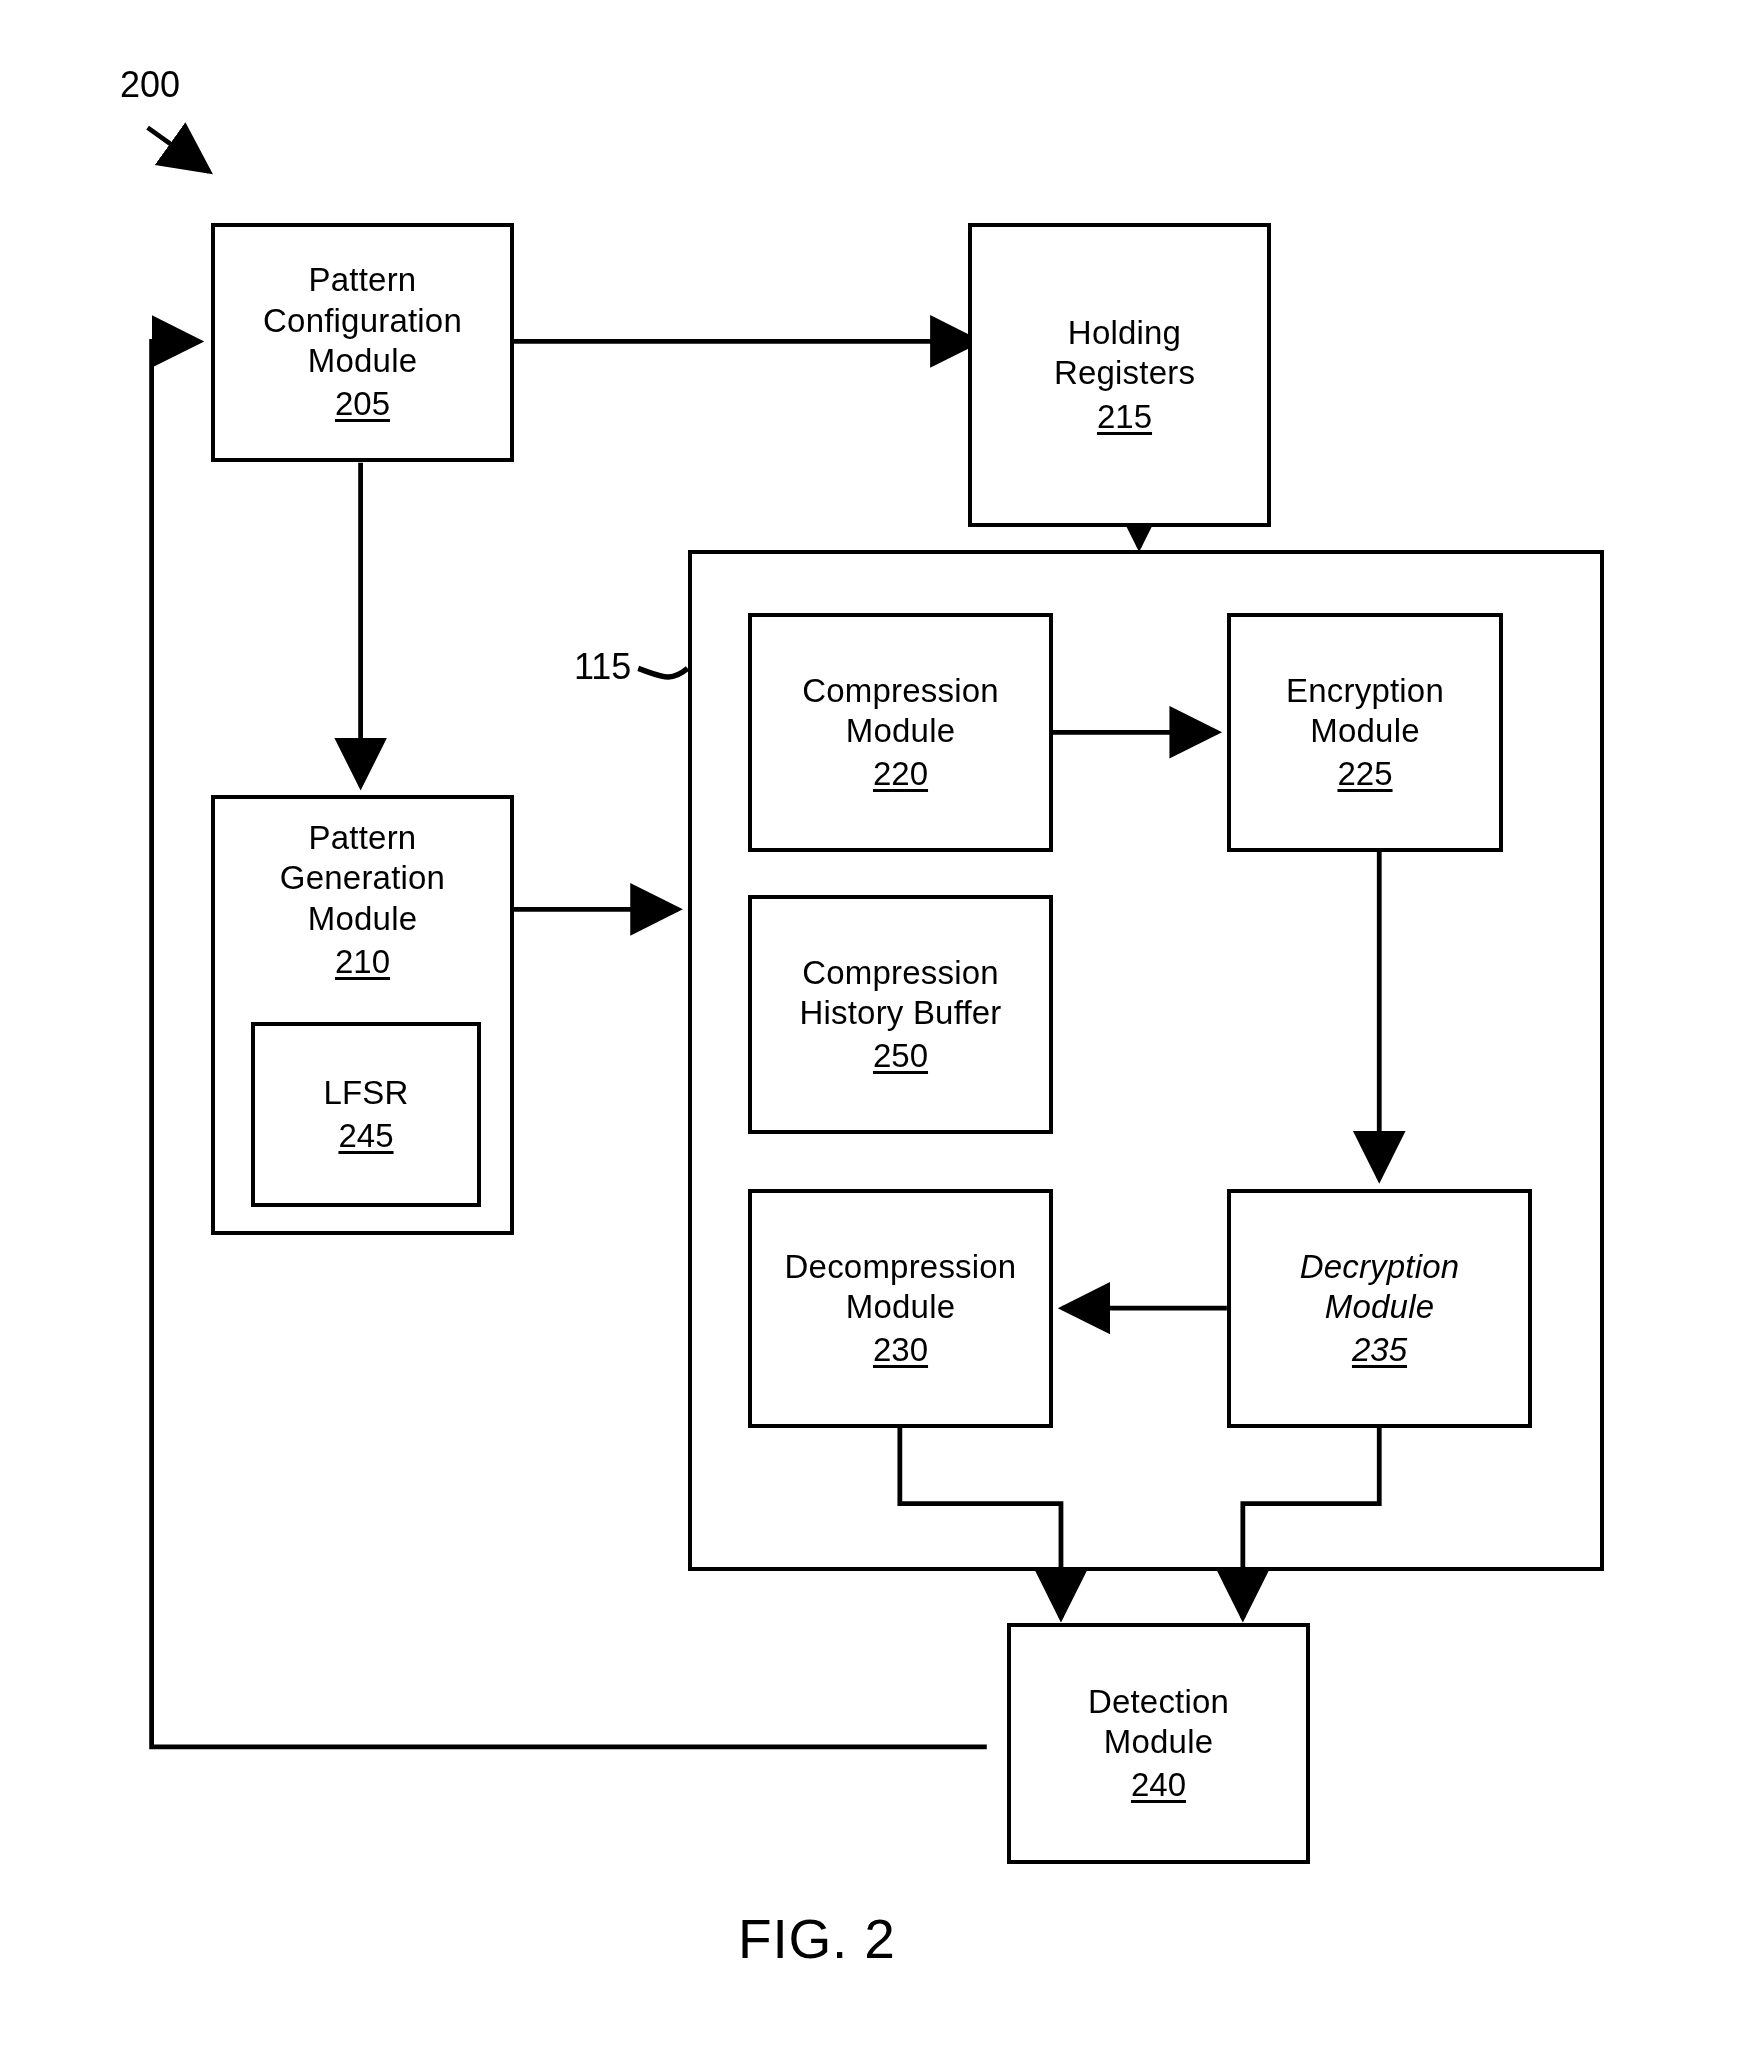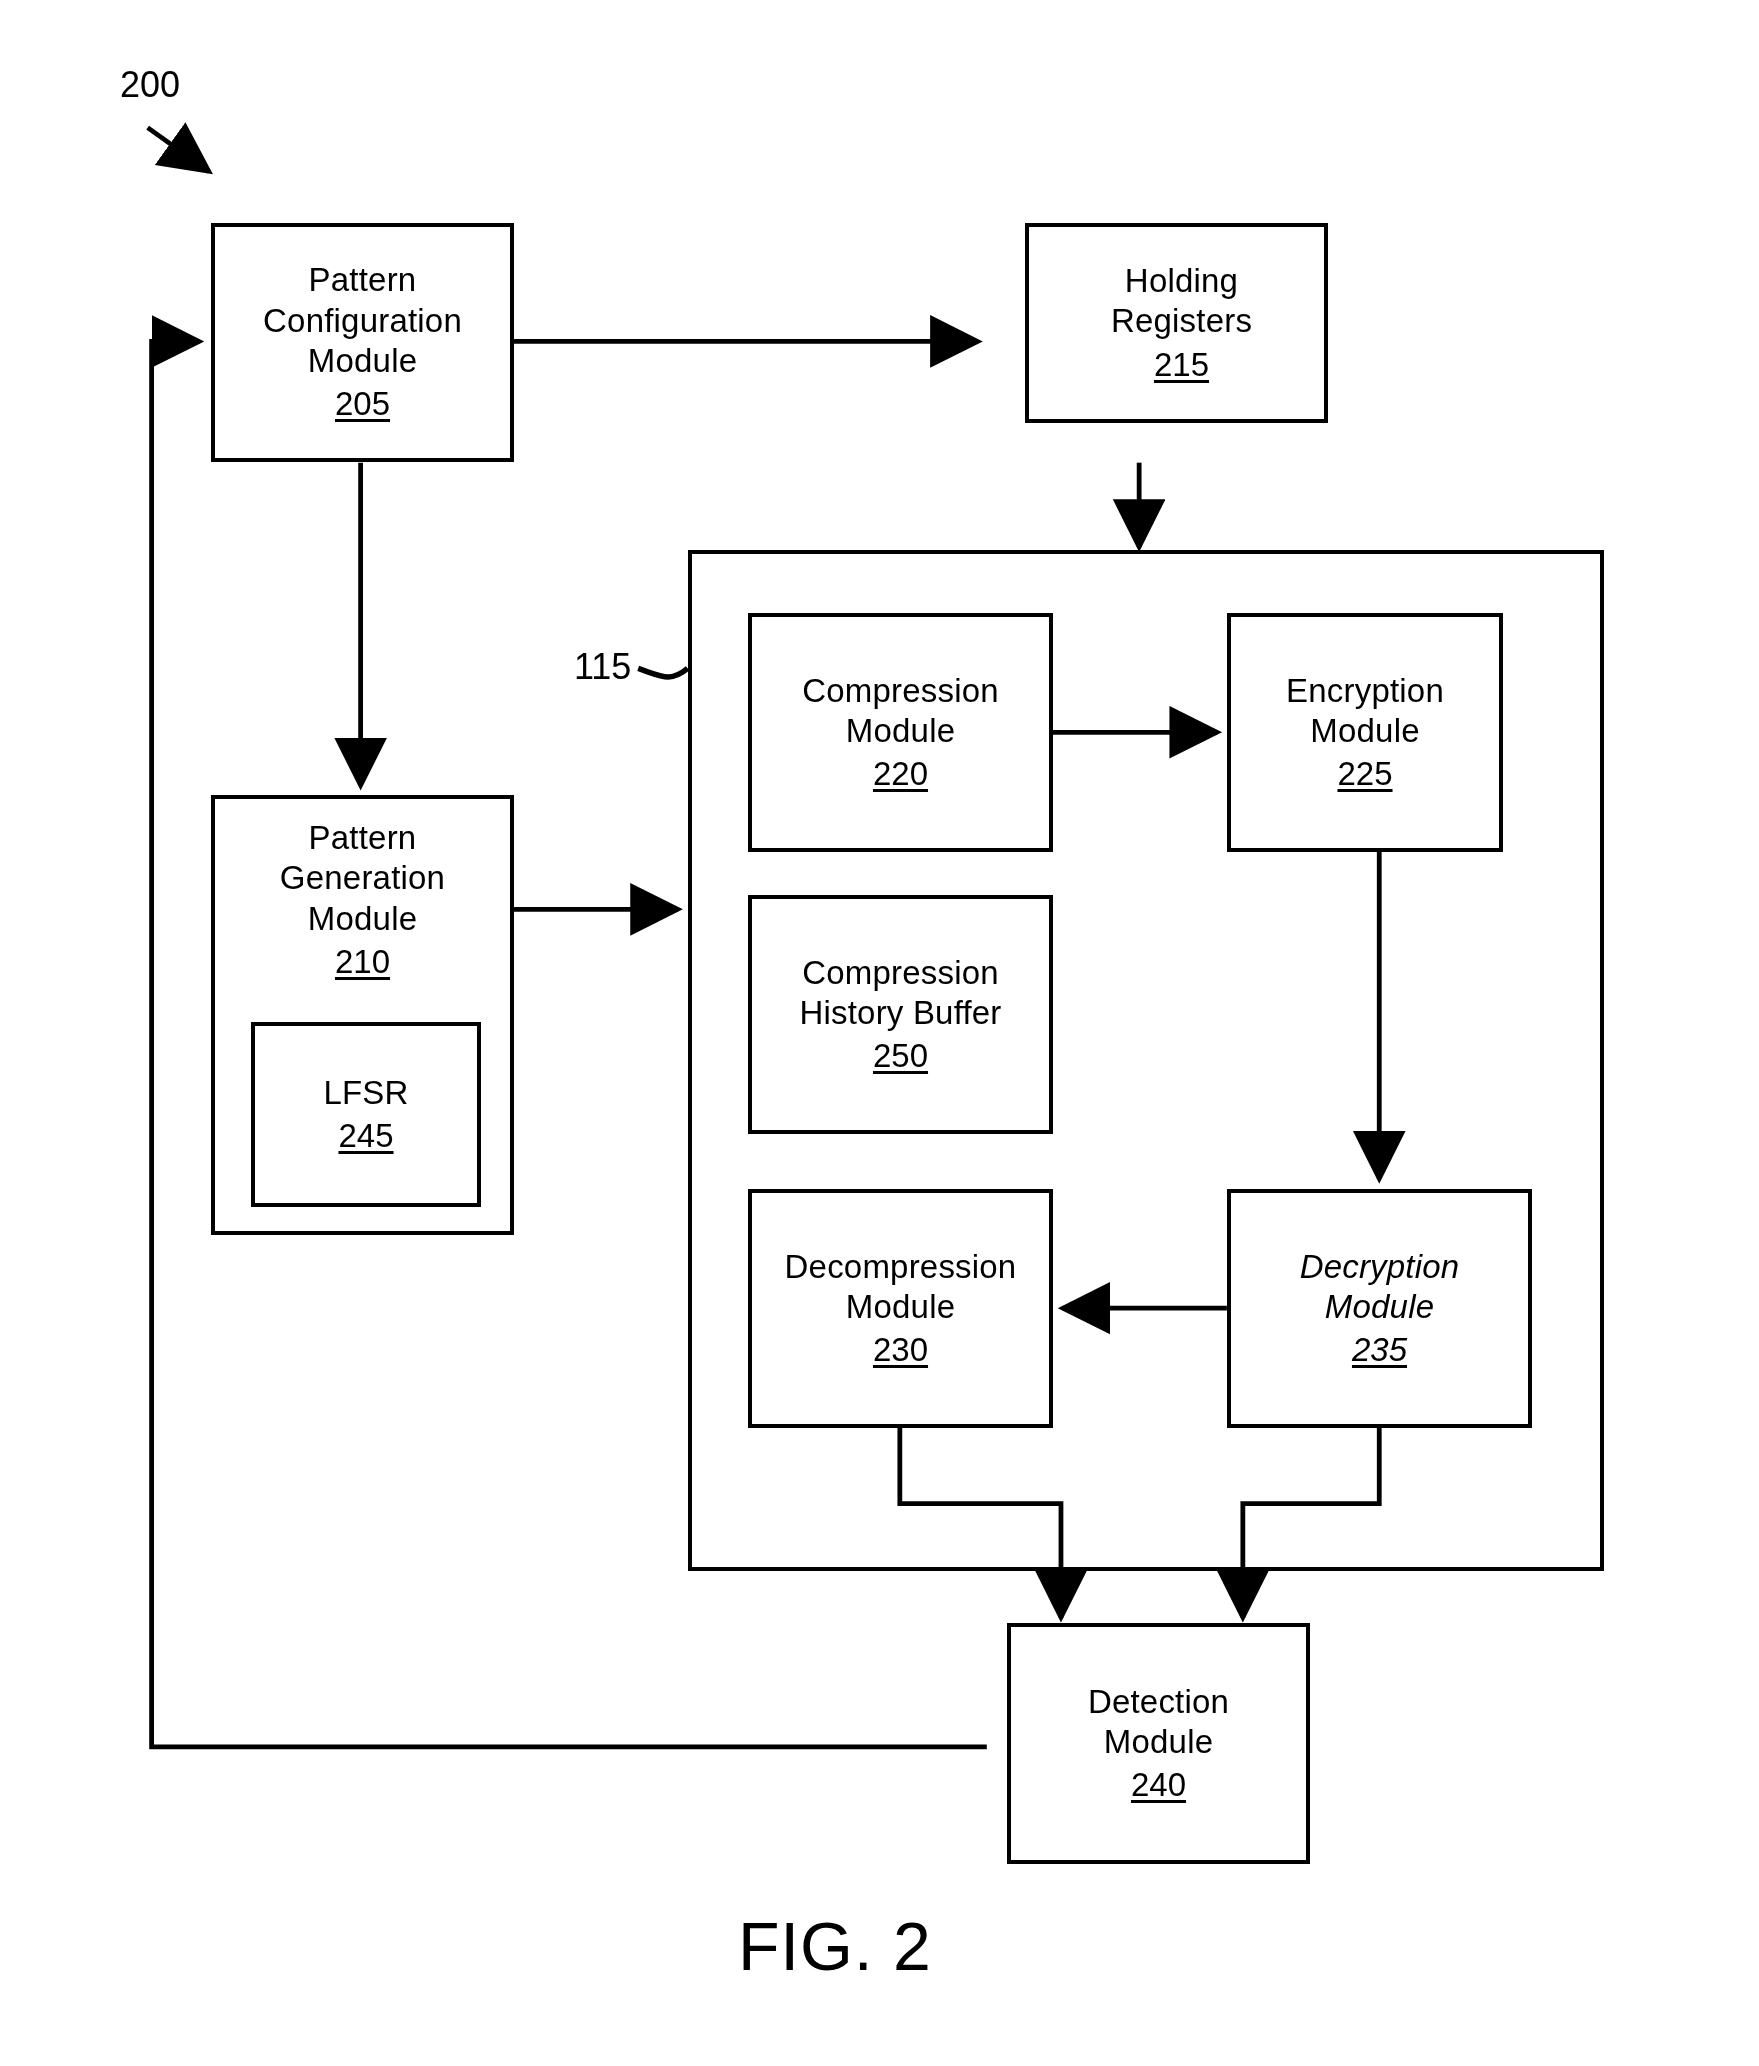--- a/index.html
+++ b/index.html
@@ -59,21 +59,21 @@
     border: 4.8px solid #000000;
     background: transparent;
   }
   .callout-text {
     position: absolute;
     font-size: 36px;
     white-space: nowrap;
   }
   .fig-caption {
     position: absolute;
-    font-size: 68px;
+    font-size: 55px;
     letter-spacing: 0.8px;
     white-space: nowrap;
   }
   
   #node-lfsr {
     position: absolute;
   }
 </style>
 </head>
 <body>
@@ -122,21 +122,21 @@
 
   <div class="callout-text" style="left:566px; top:646px;margin-left:8px;">115</div>
 
   <div class="node-box" style="left:211px; top:223px; width:303px; height:239px;">
     <div class="node-label">Pattern</div>
     <div class="node-label">Configuration</div>
     <div class="node-label">Module</div>
     <div class="node-ref">205</div>
   </div>
 
-  <div class="node-box" style="left:1025px; top:223px; width:303px; height:200px;padding-left:10px;">
+  <div class="node-box" style="left:968px; top:223px; width:303px; height:304px;padding-left:10px;">
     <div class="node-label">Holding</div>
     <div class="node-label">Registers</div>
     <div class="node-ref">215</div>
   </div>
 
   <div class="node-box" style="left:211px; top:795px; width:303px; height:440px; justify-content:flex-start; padding-top:19px;">
     <div class="node-label">Pattern</div>
     <div class="node-label">Generation</div>
     <div class="node-label">Module</div>
     <div class="node-ref">210</div>

